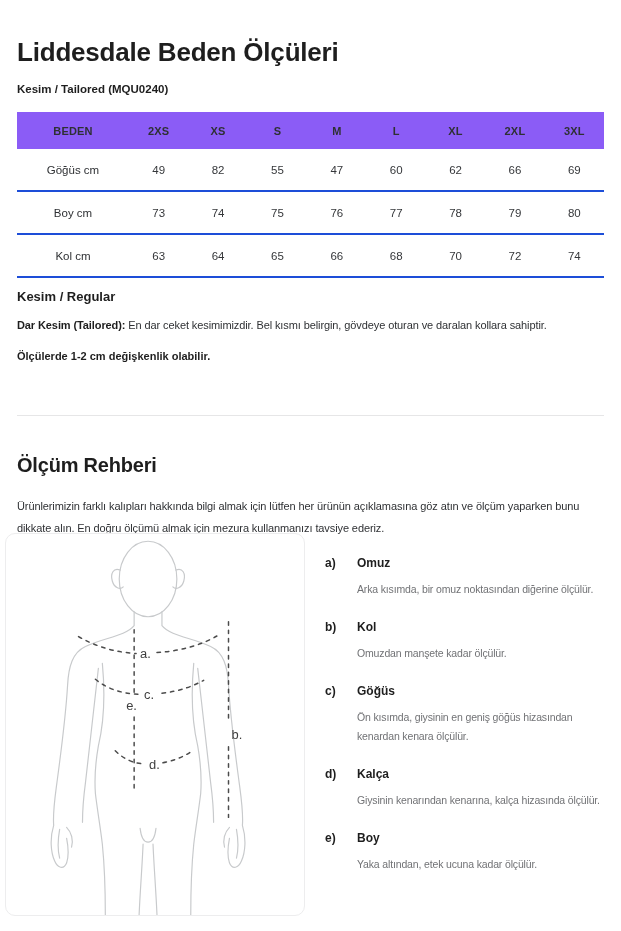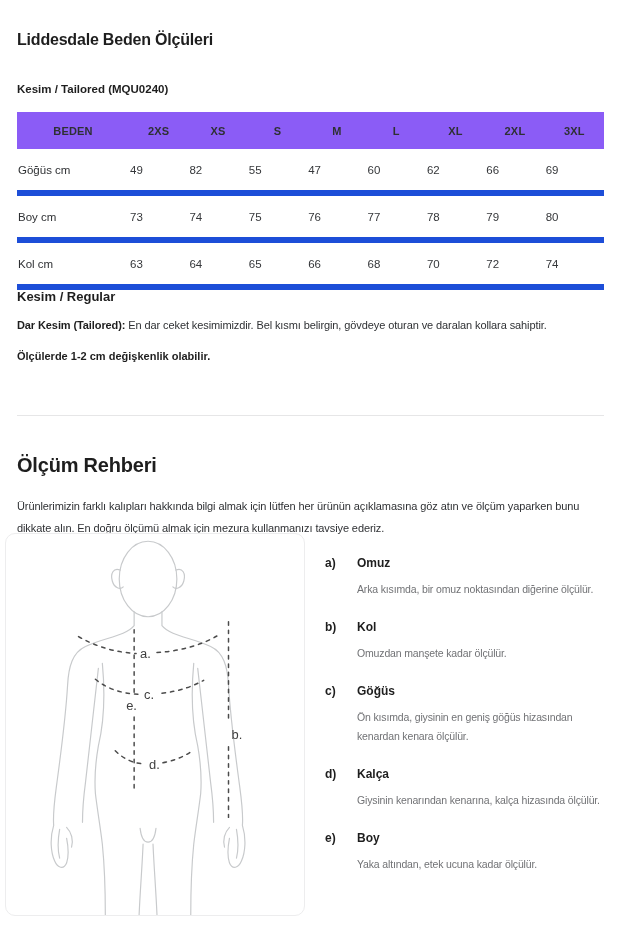--- a/index.html
+++ b/index.html
@@ -1,26 +1,26 @@
 <!DOCTYPE html>
 <html><head>
 <meta charset="utf-8">
 <style>
   html,body{margin:0;padding:0;background:#fff;}
   .page{position:relative;width:621px;height:931px;background:#ffffff;overflow:hidden;
         font-family:"Liberation Sans", sans-serif;color:#1e1e1e;}
 
-  .page-title{position:absolute;left:17px;top:20px;font-size:16px;font-weight:bold;letter-spacing:-0.2px;}
+  .page-title{position:absolute;left:17px;top:20px;font-size:26px;font-weight:bold;letter-spacing:-0.2px;}
   .fit-tailored{position:absolute;left:17px;top:83px;font-size:11.5px;font-weight:bold;}
 
   .table-wrap{position:absolute;left:17px;top:112px;width:587px;}
   table.size{border-collapse:collapse;width:587px;table-layout:fixed;font-size:11.5px;color:#35373a;}
   table.size col.first{width:112px;}
   table.size thead th{background:#8b5cf6;height:35px;font-weight:bold;font-size:11px;color:#2e3033;text-align:center;letter-spacing:0.2px;}
-  table.size tbody td{height:39px;border-bottom:6px solid #1d4ed8;background:#fff;}
+  table.size tbody td{height:39px;text-align:center;border-bottom:2px solid #1d4ed8;background:#fff;}
   table.size tbody td.rowlabel{font-size:11.5px;color:#2e3033;}
 
   .fit-regular{position:absolute;left:17px;top:289px;font-size:13px;font-weight:bold;}
   .fit-desc{position:absolute;left:17px;top:319px;font-size:11px;color:#2f3134;letter-spacing:-0.1px;white-space:nowrap;}
   .fit-desc .b{font-weight:bold;color:#1e1e1e;}
   .tolerance{position:absolute;left:17px;top:350px;font-size:11px;font-weight:bold;}
 
   .divider{position:absolute;left:17px;top:415px;width:587px;height:0;border-top:1px solid #e6e6e7;}
 
   .guide-title{position:absolute;left:17px;top:437px;font-size:20px;font-weight:bold;letter-spacing:-0.2px;}

